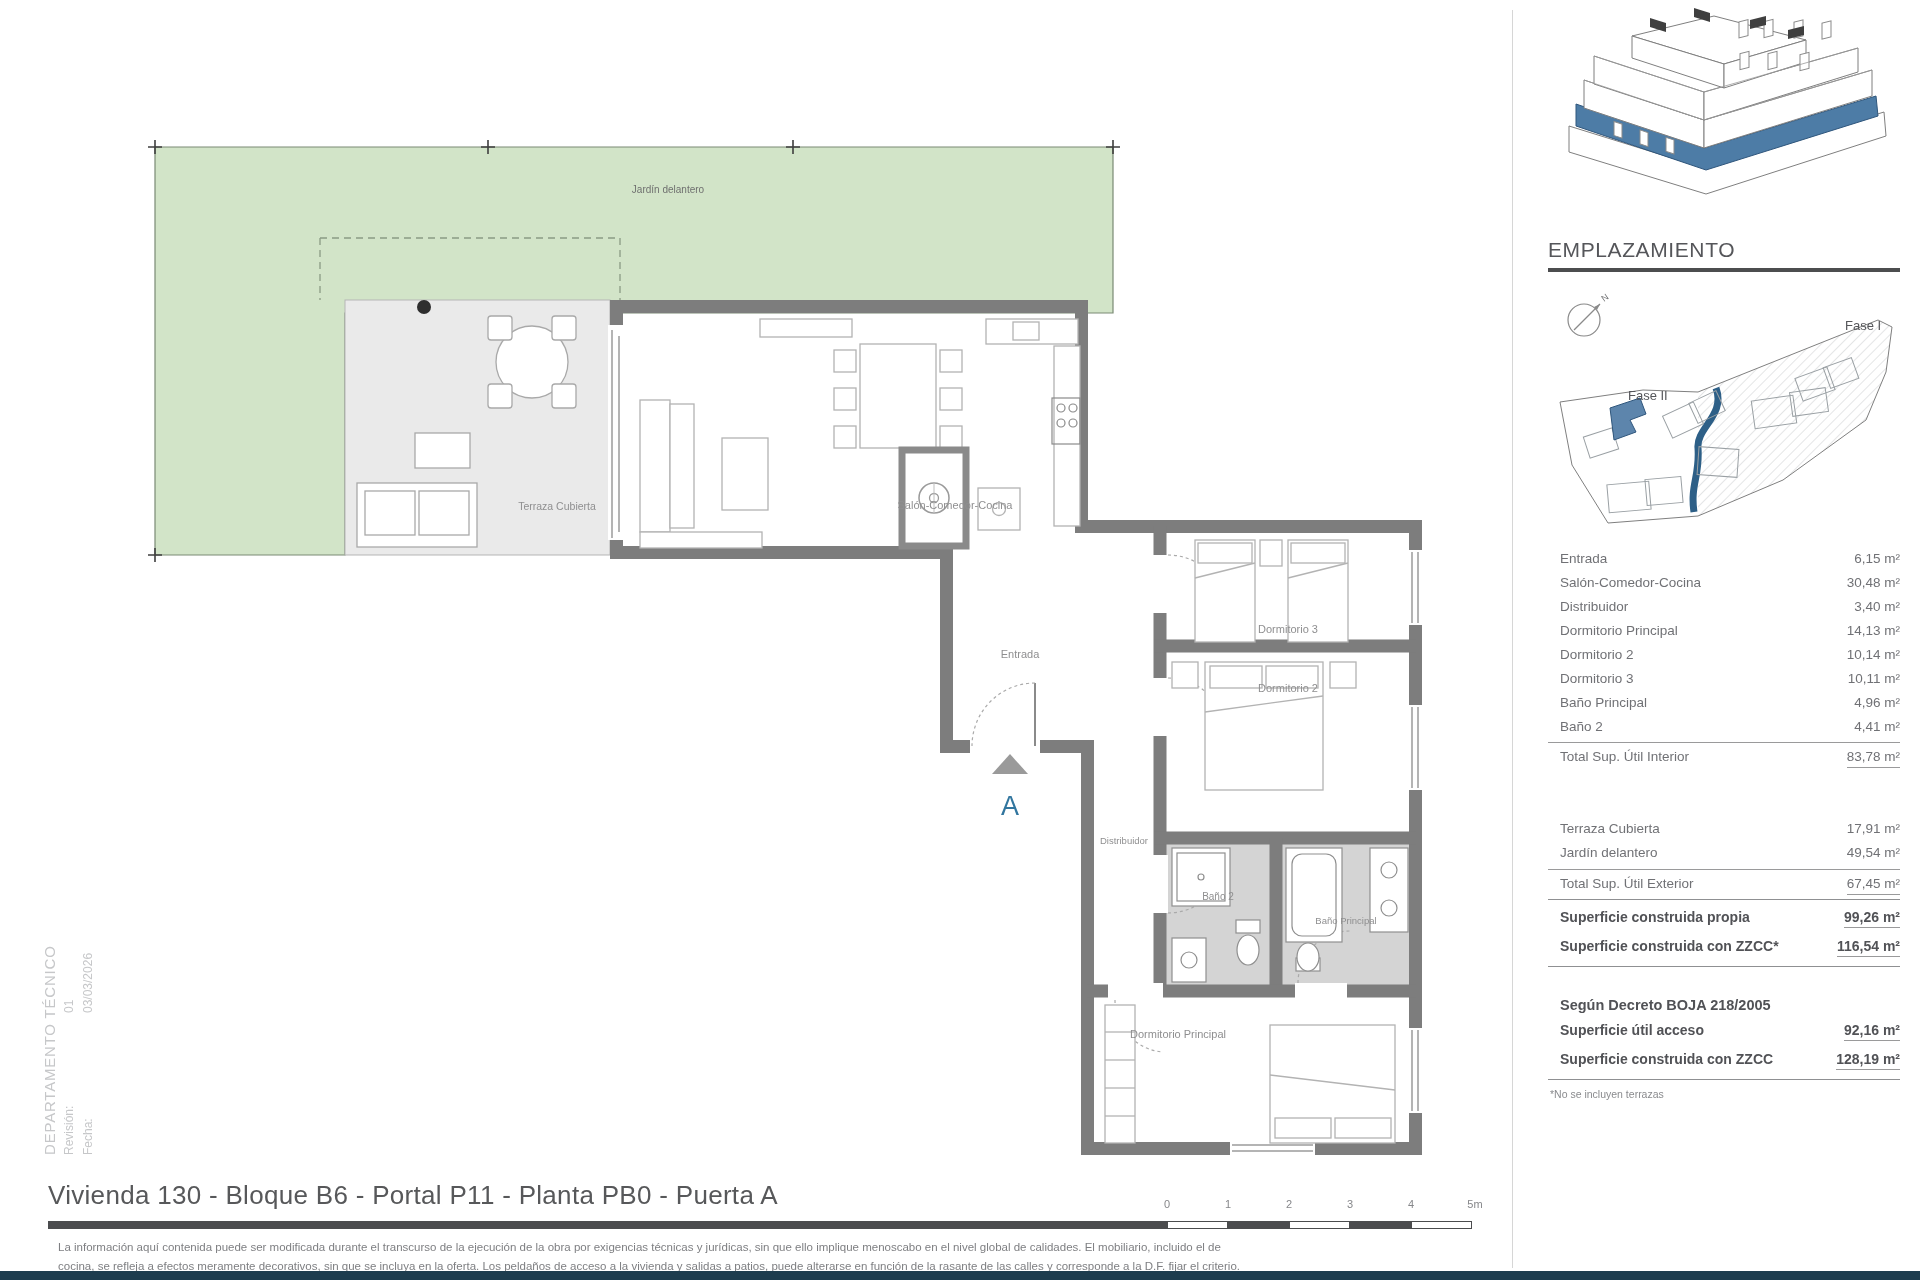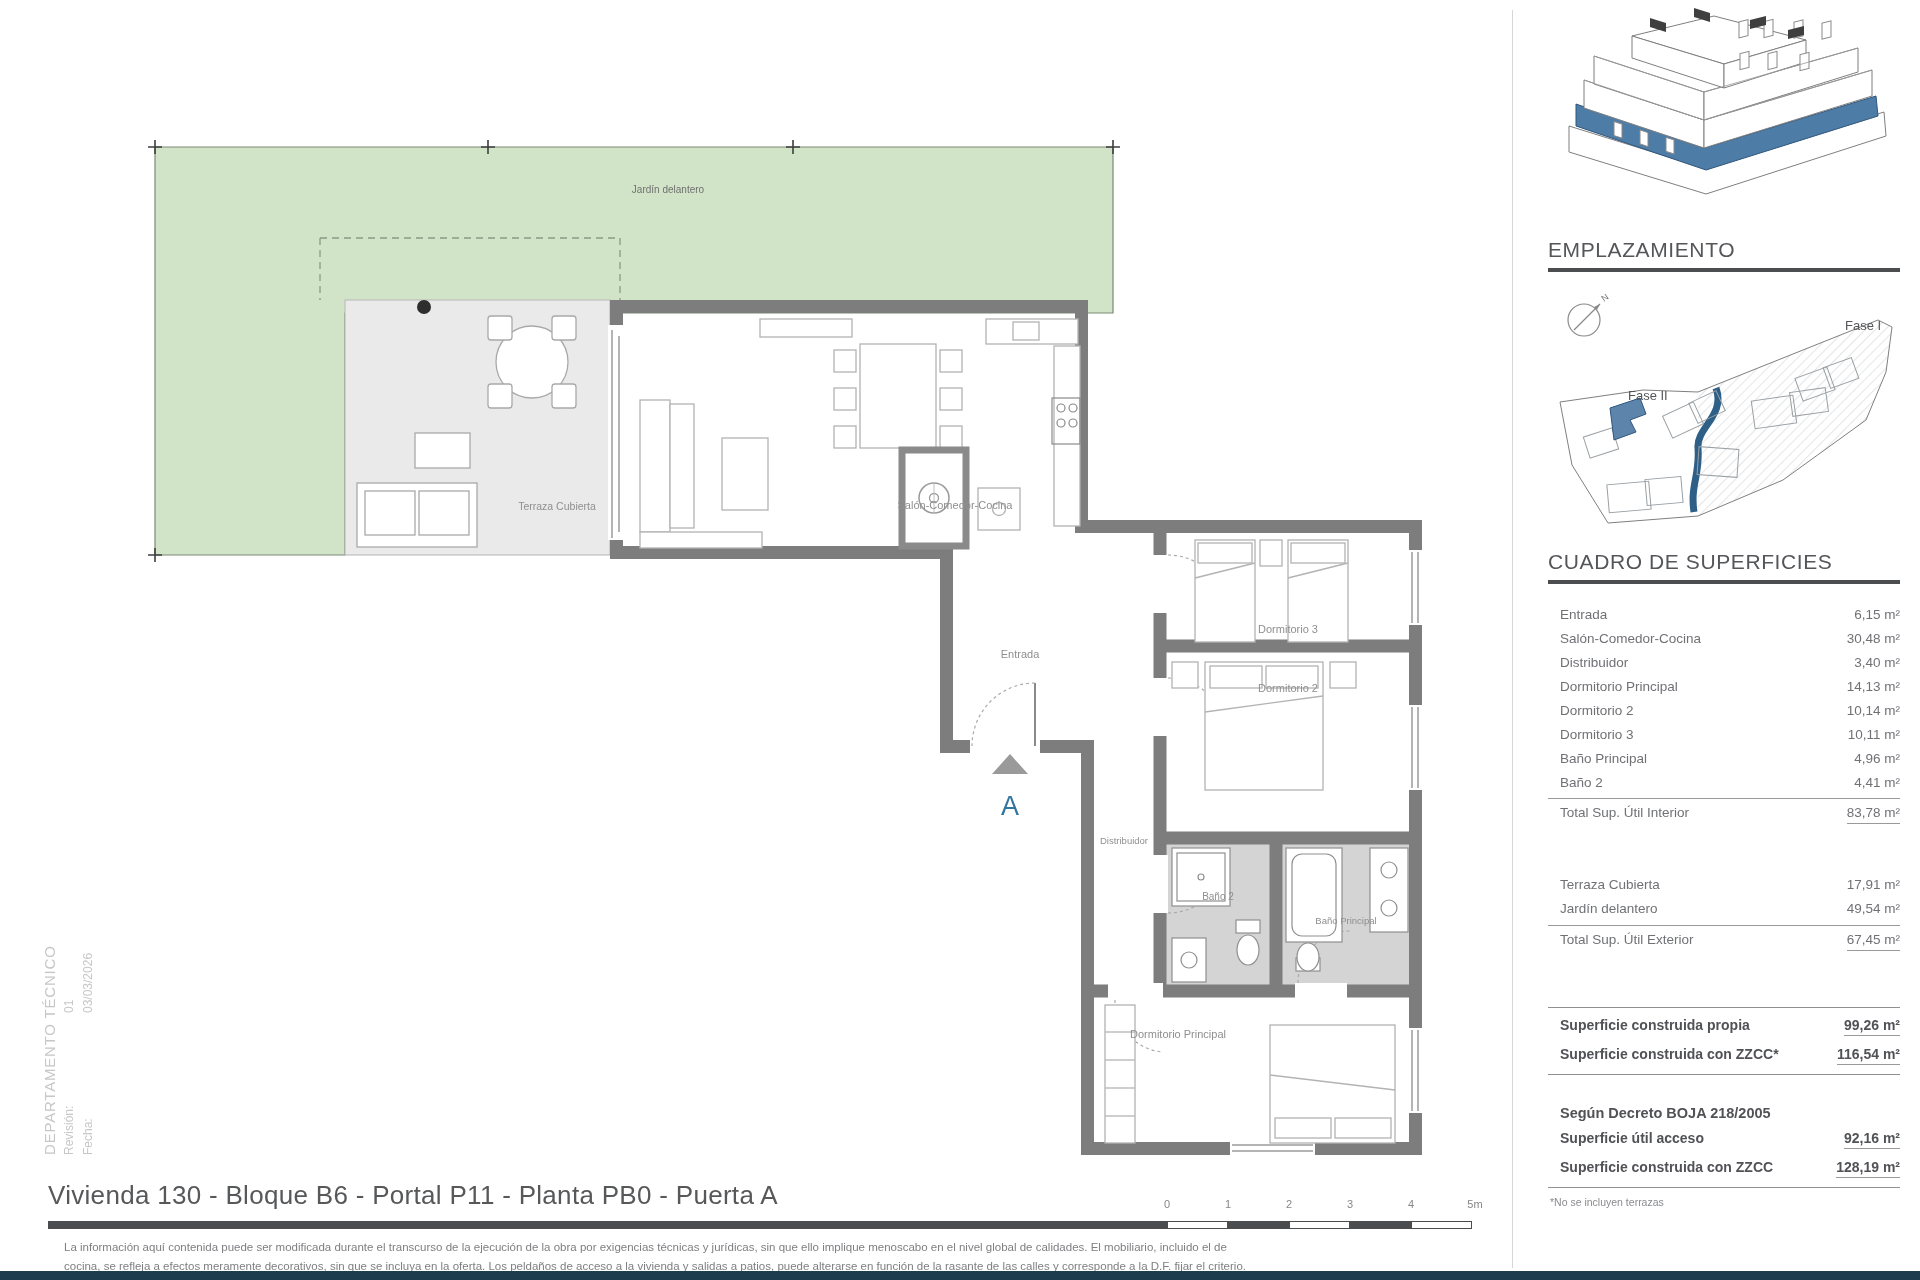--- a/index.html
+++ b/index.html
@@ -31,21 +31,21 @@
   .block-end{border-bottom:1px solid #8f9092;}
   .decreto-h{font-weight:bold;color:#515256;font-size:14.5px;padding:4px 0 4px 12px;}
   .footnote{font-size:10.5px;color:#8a8b8e;padding:8px 0 0 2px;}
 
   
   .page-title{position:absolute;left:48px;top:1180px;font-size:26px;
     color:#57585a;font-weight:500;letter-spacing:.3px;}
   .title-rule{position:absolute;left:48px;top:1221px;width:1119px;height:8px;background:#4b4c4e;}
   .scale-seg{position:absolute;top:1221px;height:8px;box-sizing:border-box;}
   .scale-num{position:absolute;top:1198px;font-size:11px;color:#86878a;transform:translateX(-50%);}
-  .disclaimer{position:absolute;left:64px;top:1238px;width:1452px;
+  .disclaimer{position:absolute;left:58px;top:1238px;width:1452px;
     font-size:11.5px;line-height:19px;color:#7e7f82;}
   .footer-bar{position:absolute;left:0;top:1271px;width:1920px;height:9px;background:#1d3c4e;}
 
   svg text{font-family:"Liberation Sans",sans-serif;}
 </style>
 </head>
 <body>
 
 <div class="tech-block">
   <div class="dept">DEPARTAMENTO TÉCNICO</div>
@@ -311,21 +311,20 @@
     <g>
       <circle cx="36" cy="40" r="16" fill="none" stroke="#8a8a8a" stroke-width="1.2"></circle>
       <line x1="26" y1="50" x2="52" y2="24" stroke="#8a8a8a" stroke-width="1.2"></line>
       <polygon points="52,24 46,27 49,30" fill="#8a8a8a"></polygon>
       <text x="56" y="22" font-size="9" fill="#6b6c6e" transform="rotate(-35 56 22)">N</text>
     </g>
     <text x="297" y="50" font-size="13" fill="#55565a">Fase I</text>
     <text x="80" y="120" font-size="13" fill="#55565a">Fase II</text>
   </svg>
 
-  <div class="side-heading" style="margin-top:22px;">CUADRO DE SUPERFICIES</div>
 
   <div style="margin-top:18px;">
     <div class="srow">
         <span class="rl">Entrada</span>
         <span class="rv">6,15 m²</span>
       </div>
     <div class="srow">
         <span class="rl">Salón-Comedor-Cocina</span>
         <span class="rv">30,48 m²</span>
       </div>
@@ -367,21 +366,21 @@
     <div class="srow">
         <span class="rl">Jardín delantero</span>
         <span class="rv">49,54 m²</span>
       </div>
     <div class="srow total">
         <span class="rl">Total Sup. Útil Exterior</span>
         <span class="rv">67,45 m²</span>
       </div>
   </div>
 
-  <div class="bold-block block-end" style="margin-top:52px;padding:4px 0;">
+  <div class="bold-block block-end" style="padding:4px 0;">
     <div class="srow b">
         <span class="rl">Superficie construida propia</span>
         <span class="rv">99,26 m²</span>
       </div>
     <div class="srow b">
         <span class="rl">Superficie construida con ZZCC*</span>
         <span class="rv">116,54 m²</span>
       </div>
   </div>
 

